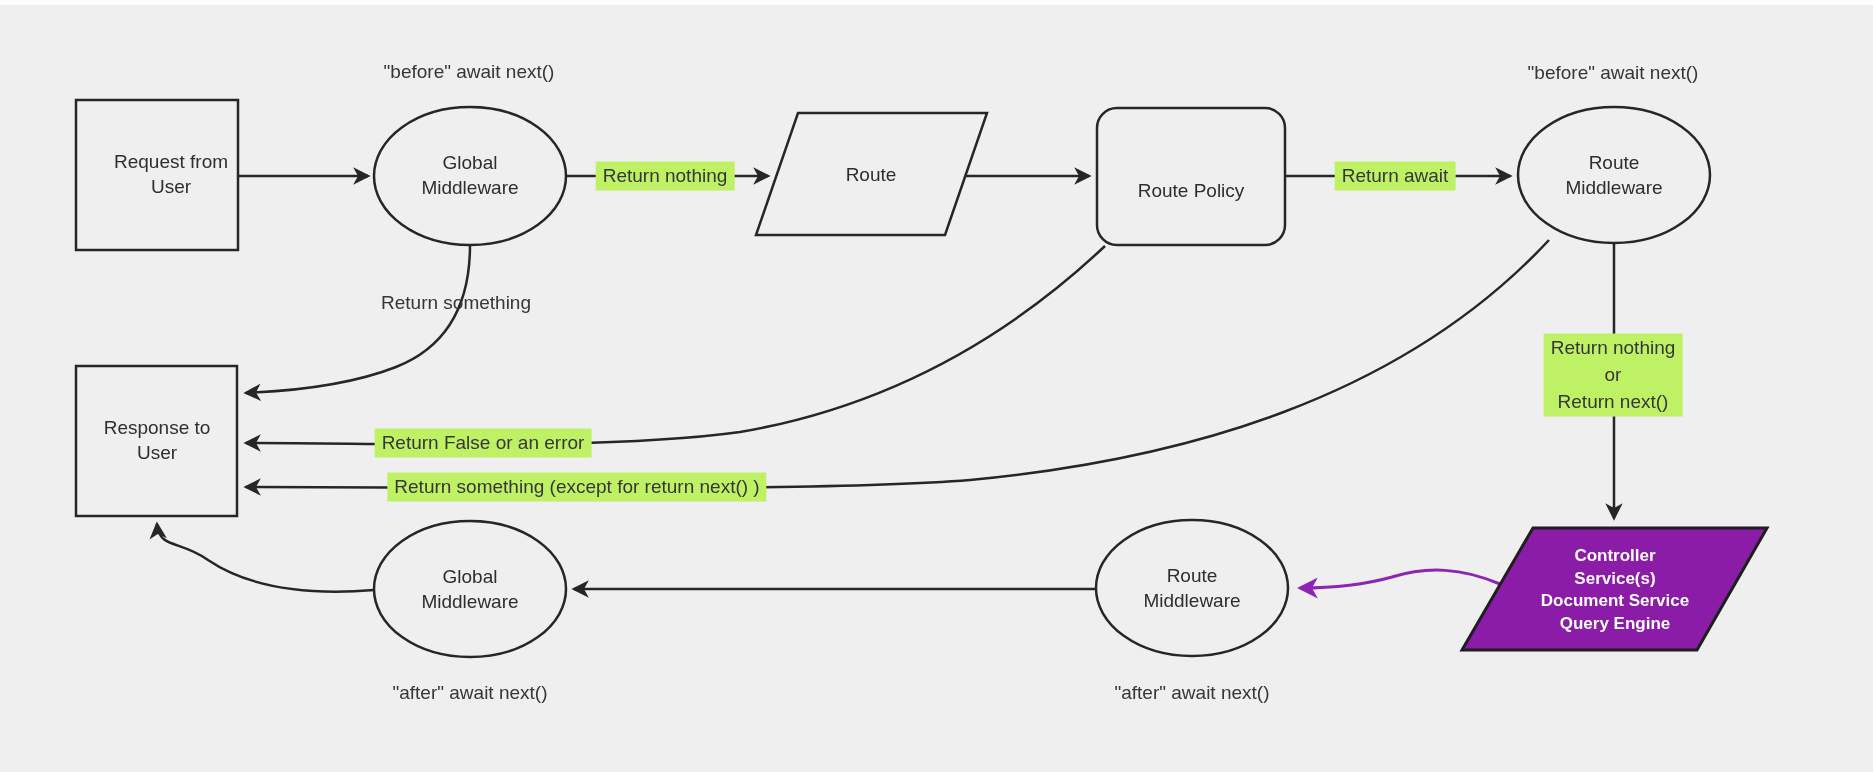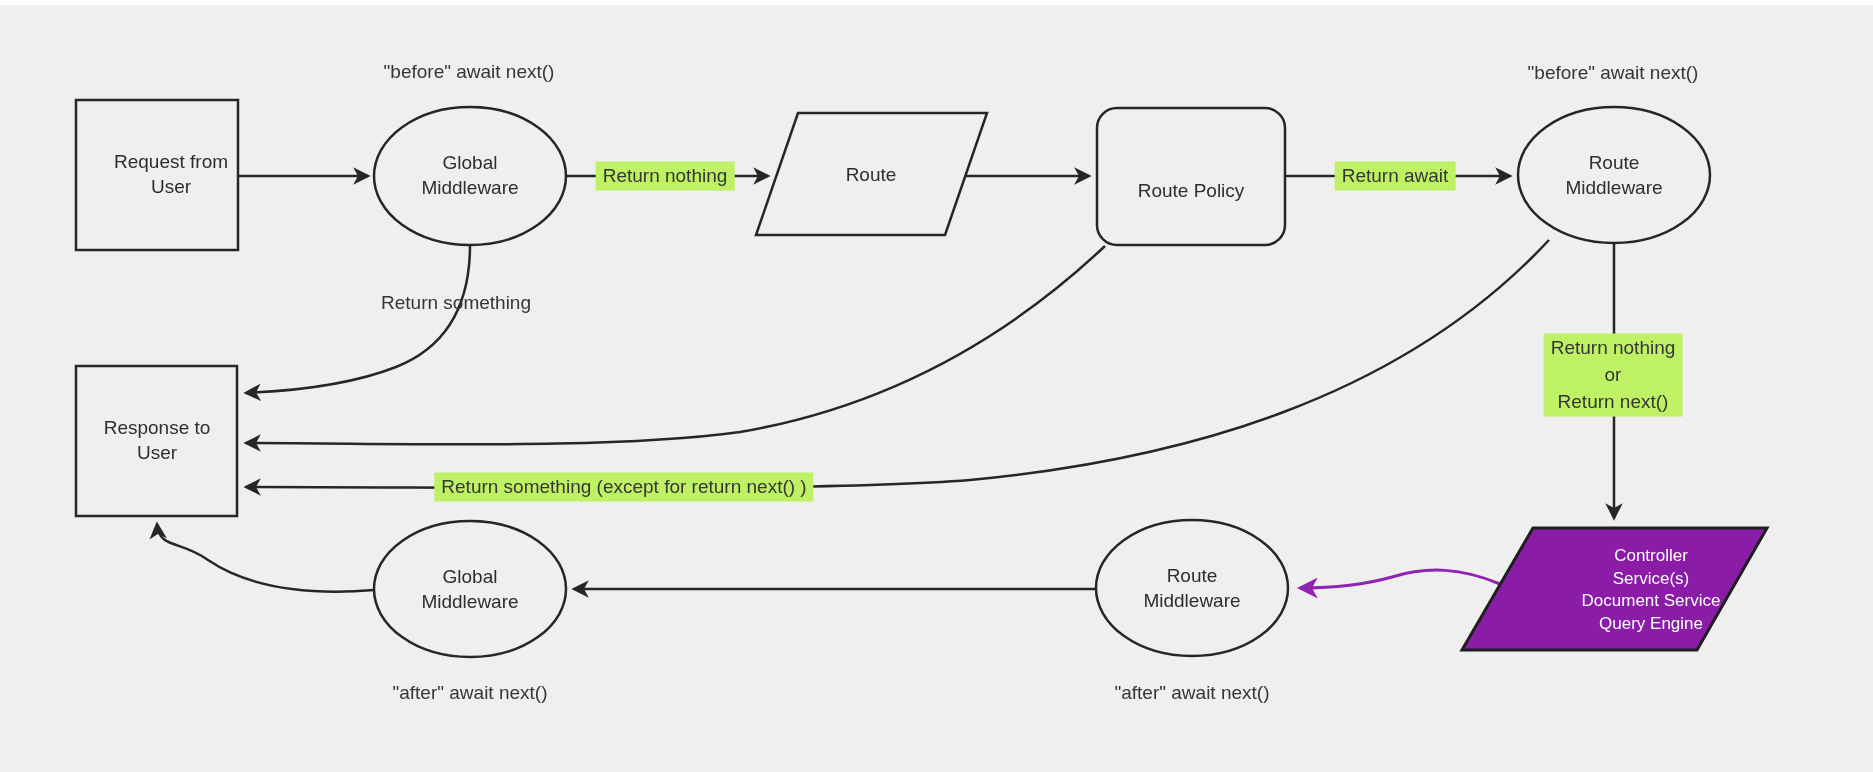--- a/index.html
+++ b/index.html
@@ -33,24 +33,23 @@
     transform:translate(-50%,-50%);
     font-size:19px;
     color:#2e2e2e;
     white-space:pre-line;
     text-align:center;
     line-height:1.3;
     pointer-events:none;
   }
   .node-lbl.inverse{
     color:#ffffff;
-    font-weight:400;
+    font-weight:700;
     font-size:17px;
     line-height:1.33;
-    margin-left:36px;
   }
 </style>
 </head>
 <body>
 
 <div id="stage">
 
   <svg width="1873" height="772" viewBox="0 0 1873 772">
     <defs>
       <marker id="arrow" viewBox="0 0 10 10" refX="8.5" refY="5" markerWidth="7" markerHeight="7" orient="auto-start-reverse">
@@ -103,20 +102,21 @@
   <div class="node-lbl inverse" style="left:1615px;top:590px;">Controller
 Service(s)
 Document Service
 Query Engine</div>
 
   <div class="lbl" style="left:469px;top:72px;">"before" await next()</div>
   <div class="lbl" style="left:1613px;top:73px;">"before" await next()</div>
   <div class="lbl bg" style="left:665px;top:176px;">Return nothing</div>
   <div class="lbl bg" style="left:1395px;top:176px;">Return await</div>
   <div class="lbl" style="left:456px;top:303px;">Return something</div>
-  <div class="lbl bg" style="left:577px;top:487px;margin-left:47px;">Return something (except for return next() )</div>
+  <div class="lbl bg" style="left:483px;top:443px;">Return False or an error</div>
+  <div class="lbl bg" style="left:577px;top:487px;">Return something (except for return next() )</div>
   <div class="lbl bg" style="left:1613px;top:375px;">Return nothing
 or
 Return next()</div>
   <div class="lbl" style="left:470px;top:693px;">"after" await next()</div>
   <div class="lbl" style="left:1192px;top:693px;">"after" await next()</div>
 
 </div>
 
 </body></html>

